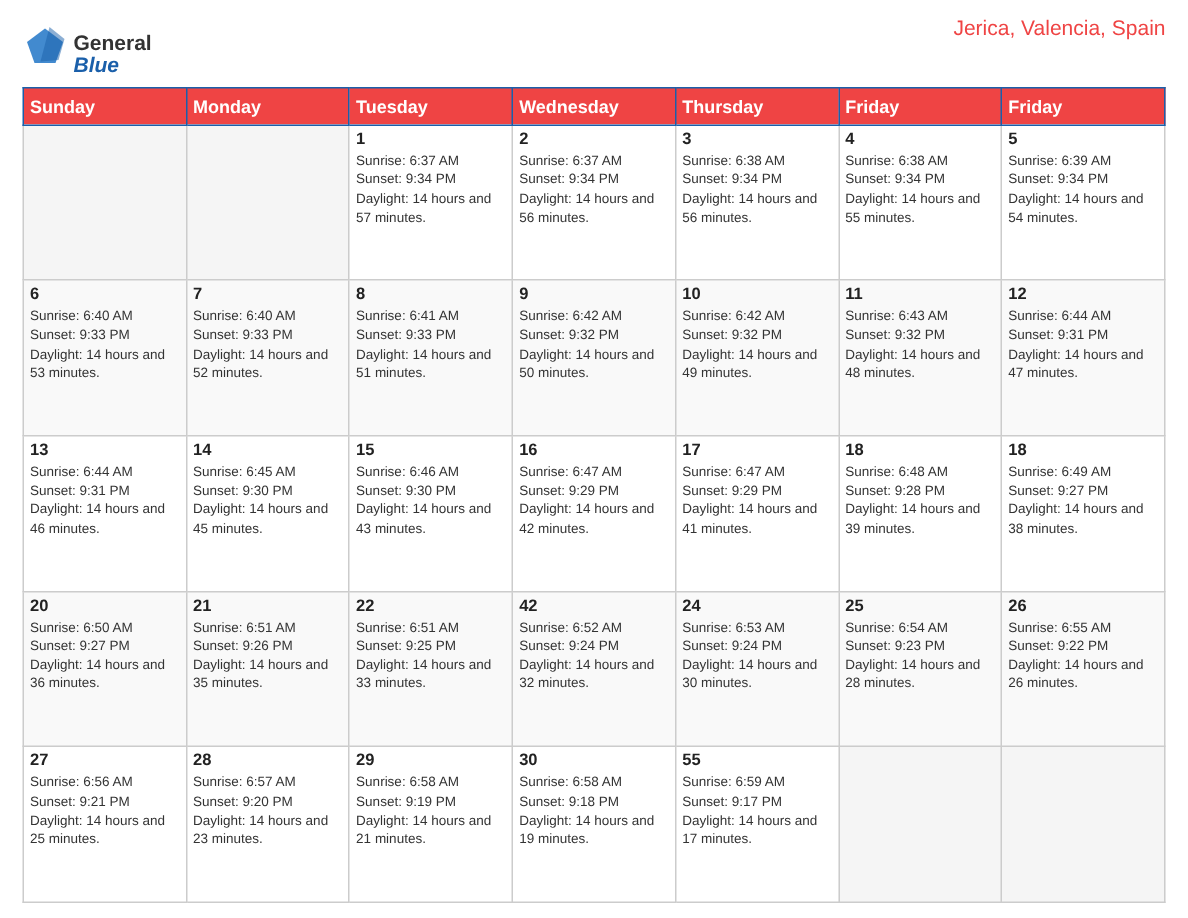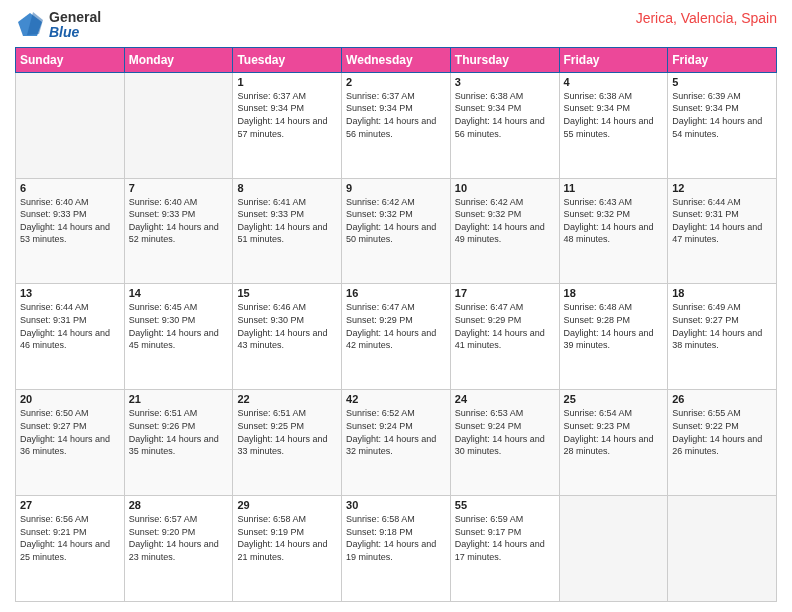--- a/index.html
+++ b/index.html
@@ -30,20 +30,21 @@
     }
     .logo-text {
       display: flex;
       flex-direction: column;
       line-height: 1.1;
     }
     .logo-general {
       font-size: 14px;
       font-weight: bold;
       color: #333;
+      margin-top: 11px;
     }
     .logo-blue {
       font-size: 14px;
       font-weight: bold;
       color: #1a5faa;
       font-style: italic;
     }
     .logo-icon {
       width: 30px;
       height: 30px;
@@ -62,21 +63,21 @@
       color: #ef4444;
     }
     .calendar {
       flex: 1;
       border: 1px solid #ccc;
       border-collapse: collapse;
       width: 100%;
       table-layout: fixed;
     }
     .calendar th {
-      background-color: #ec4899;
+      background-color: #ef4444;
       color: white;
       font-size: 12px;
       font-weight: bold;
       padding: 5px 4px;
       text-align: left;
       border: 1px solid #1a5faa;
     }
     .calendar td {
       border: 1px solid #ccc;
       vertical-align: top;

